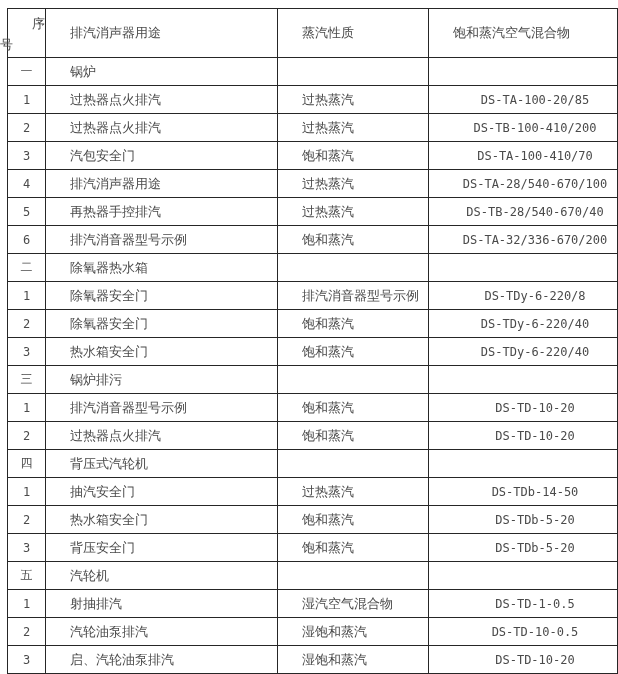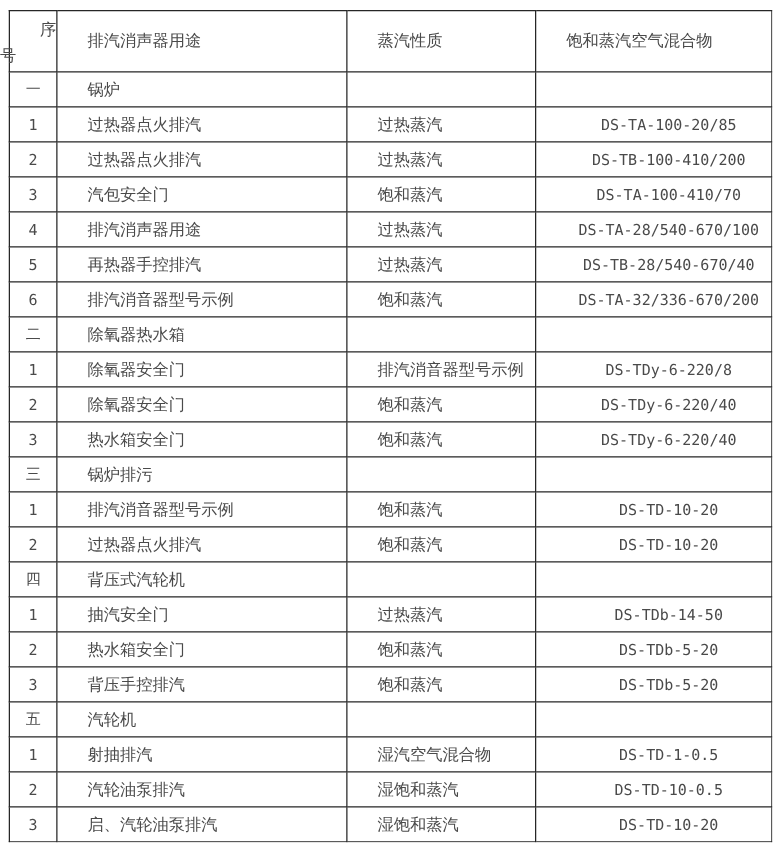--- a/index.html
+++ b/index.html
@@ -194,21 +194,21 @@
           <td class="c3">DS-TDb-14-50</td>
         </tr>
         <tr>
           <td class="c0">2</td>
           <td class="c1">热水箱安全门</td>
           <td class="c2">饱和蒸汽</td>
           <td class="c3">DS-TDb-5-20</td>
         </tr>
         <tr>
           <td class="c0">3</td>
-          <td class="c1">背压手控排汽</td>
+          <td class="c1">背压安全门</td>
           <td class="c2">饱和蒸汽</td>
           <td class="c3">DS-TDb-5-20</td>
         </tr>
         <tr>
           <td class="c0">五</td>
           <td class="c1">汽轮机</td>
           <td class="c2"></td>
           <td class="c3"></td>
         </tr>
         <tr>

